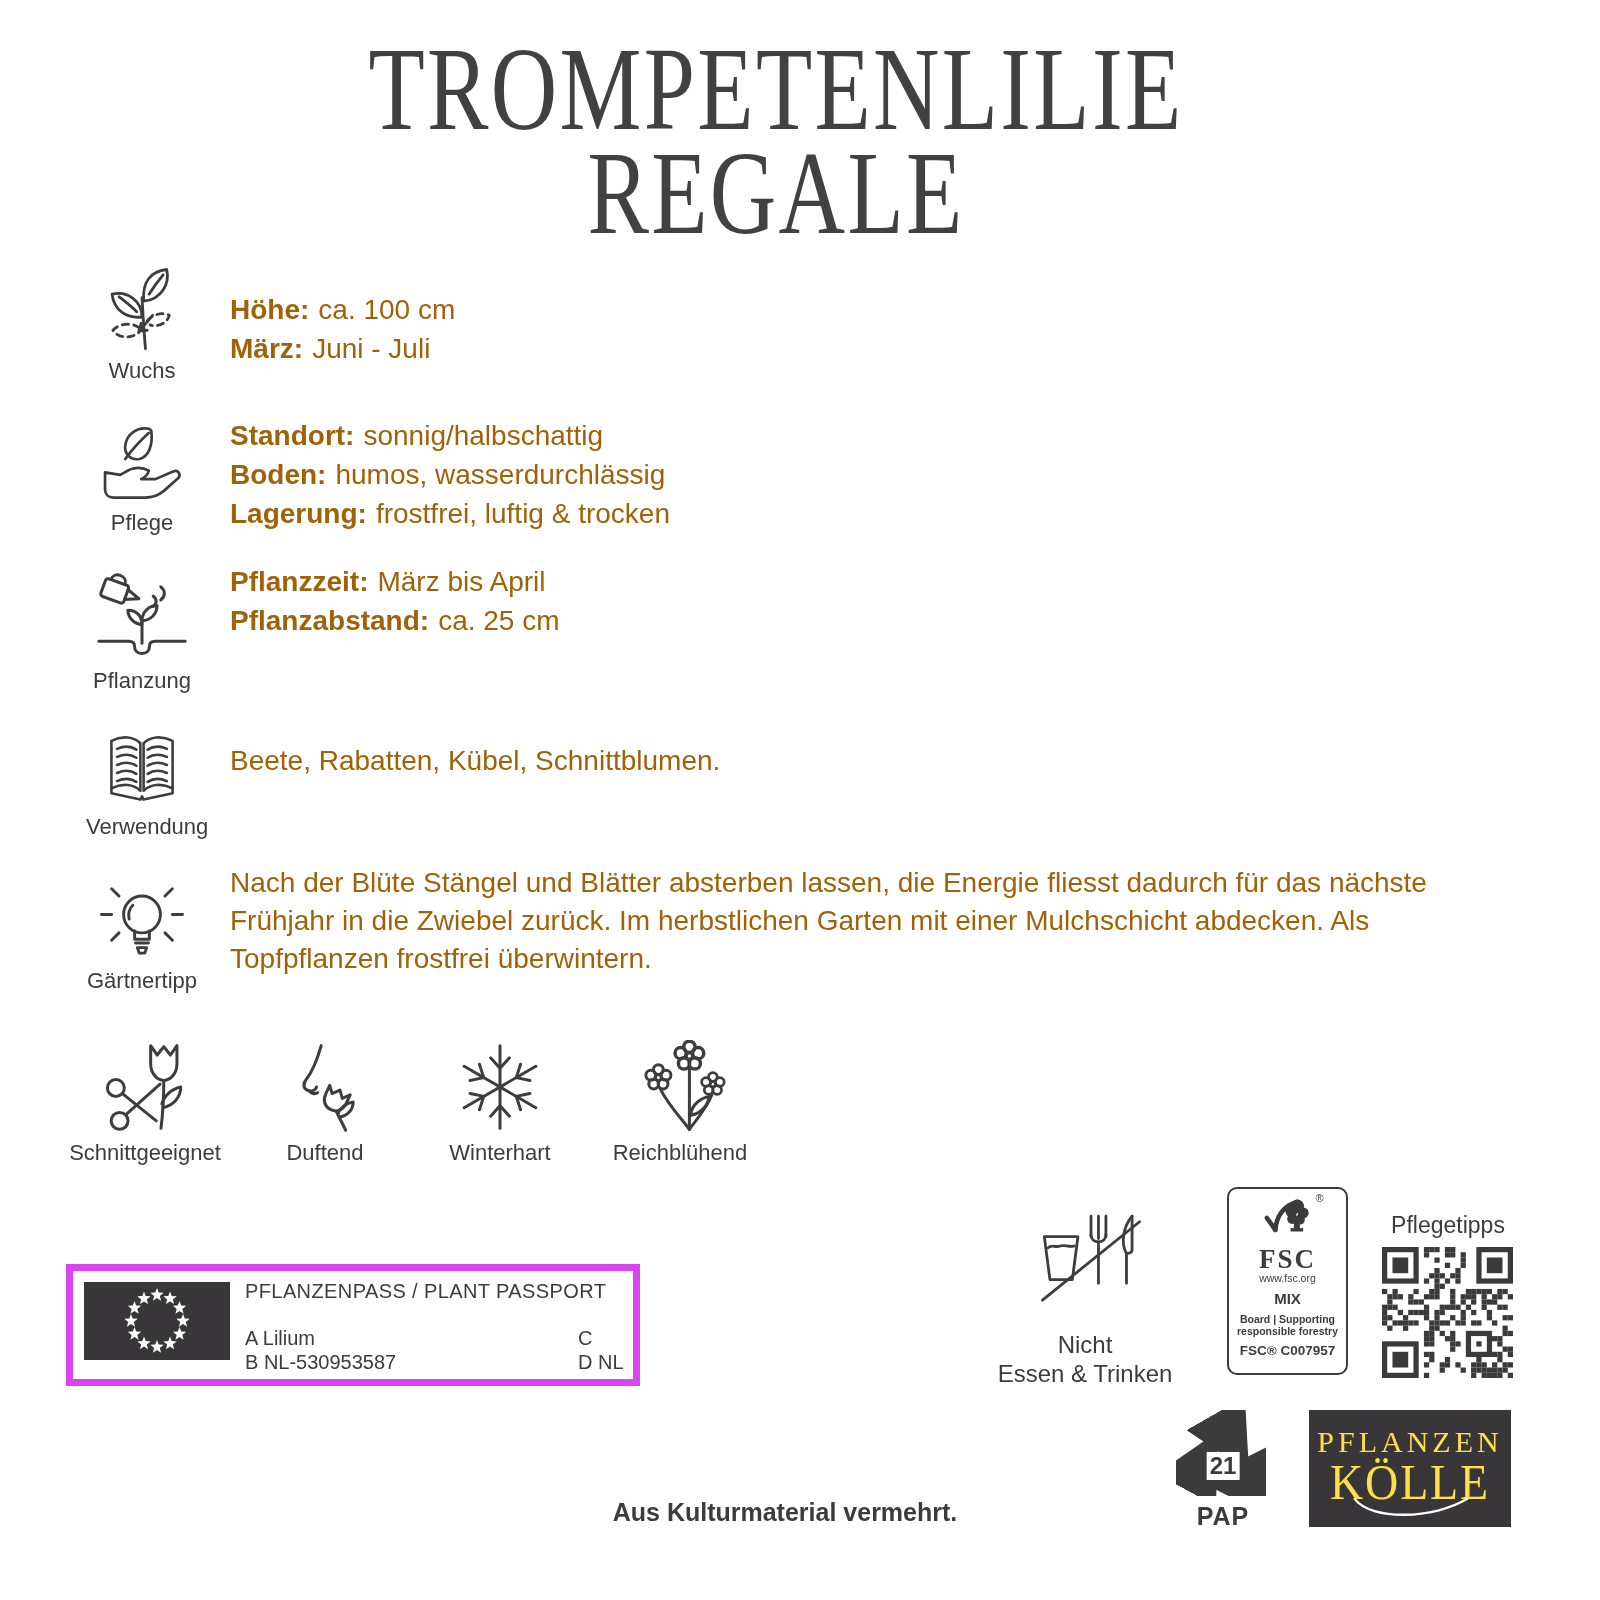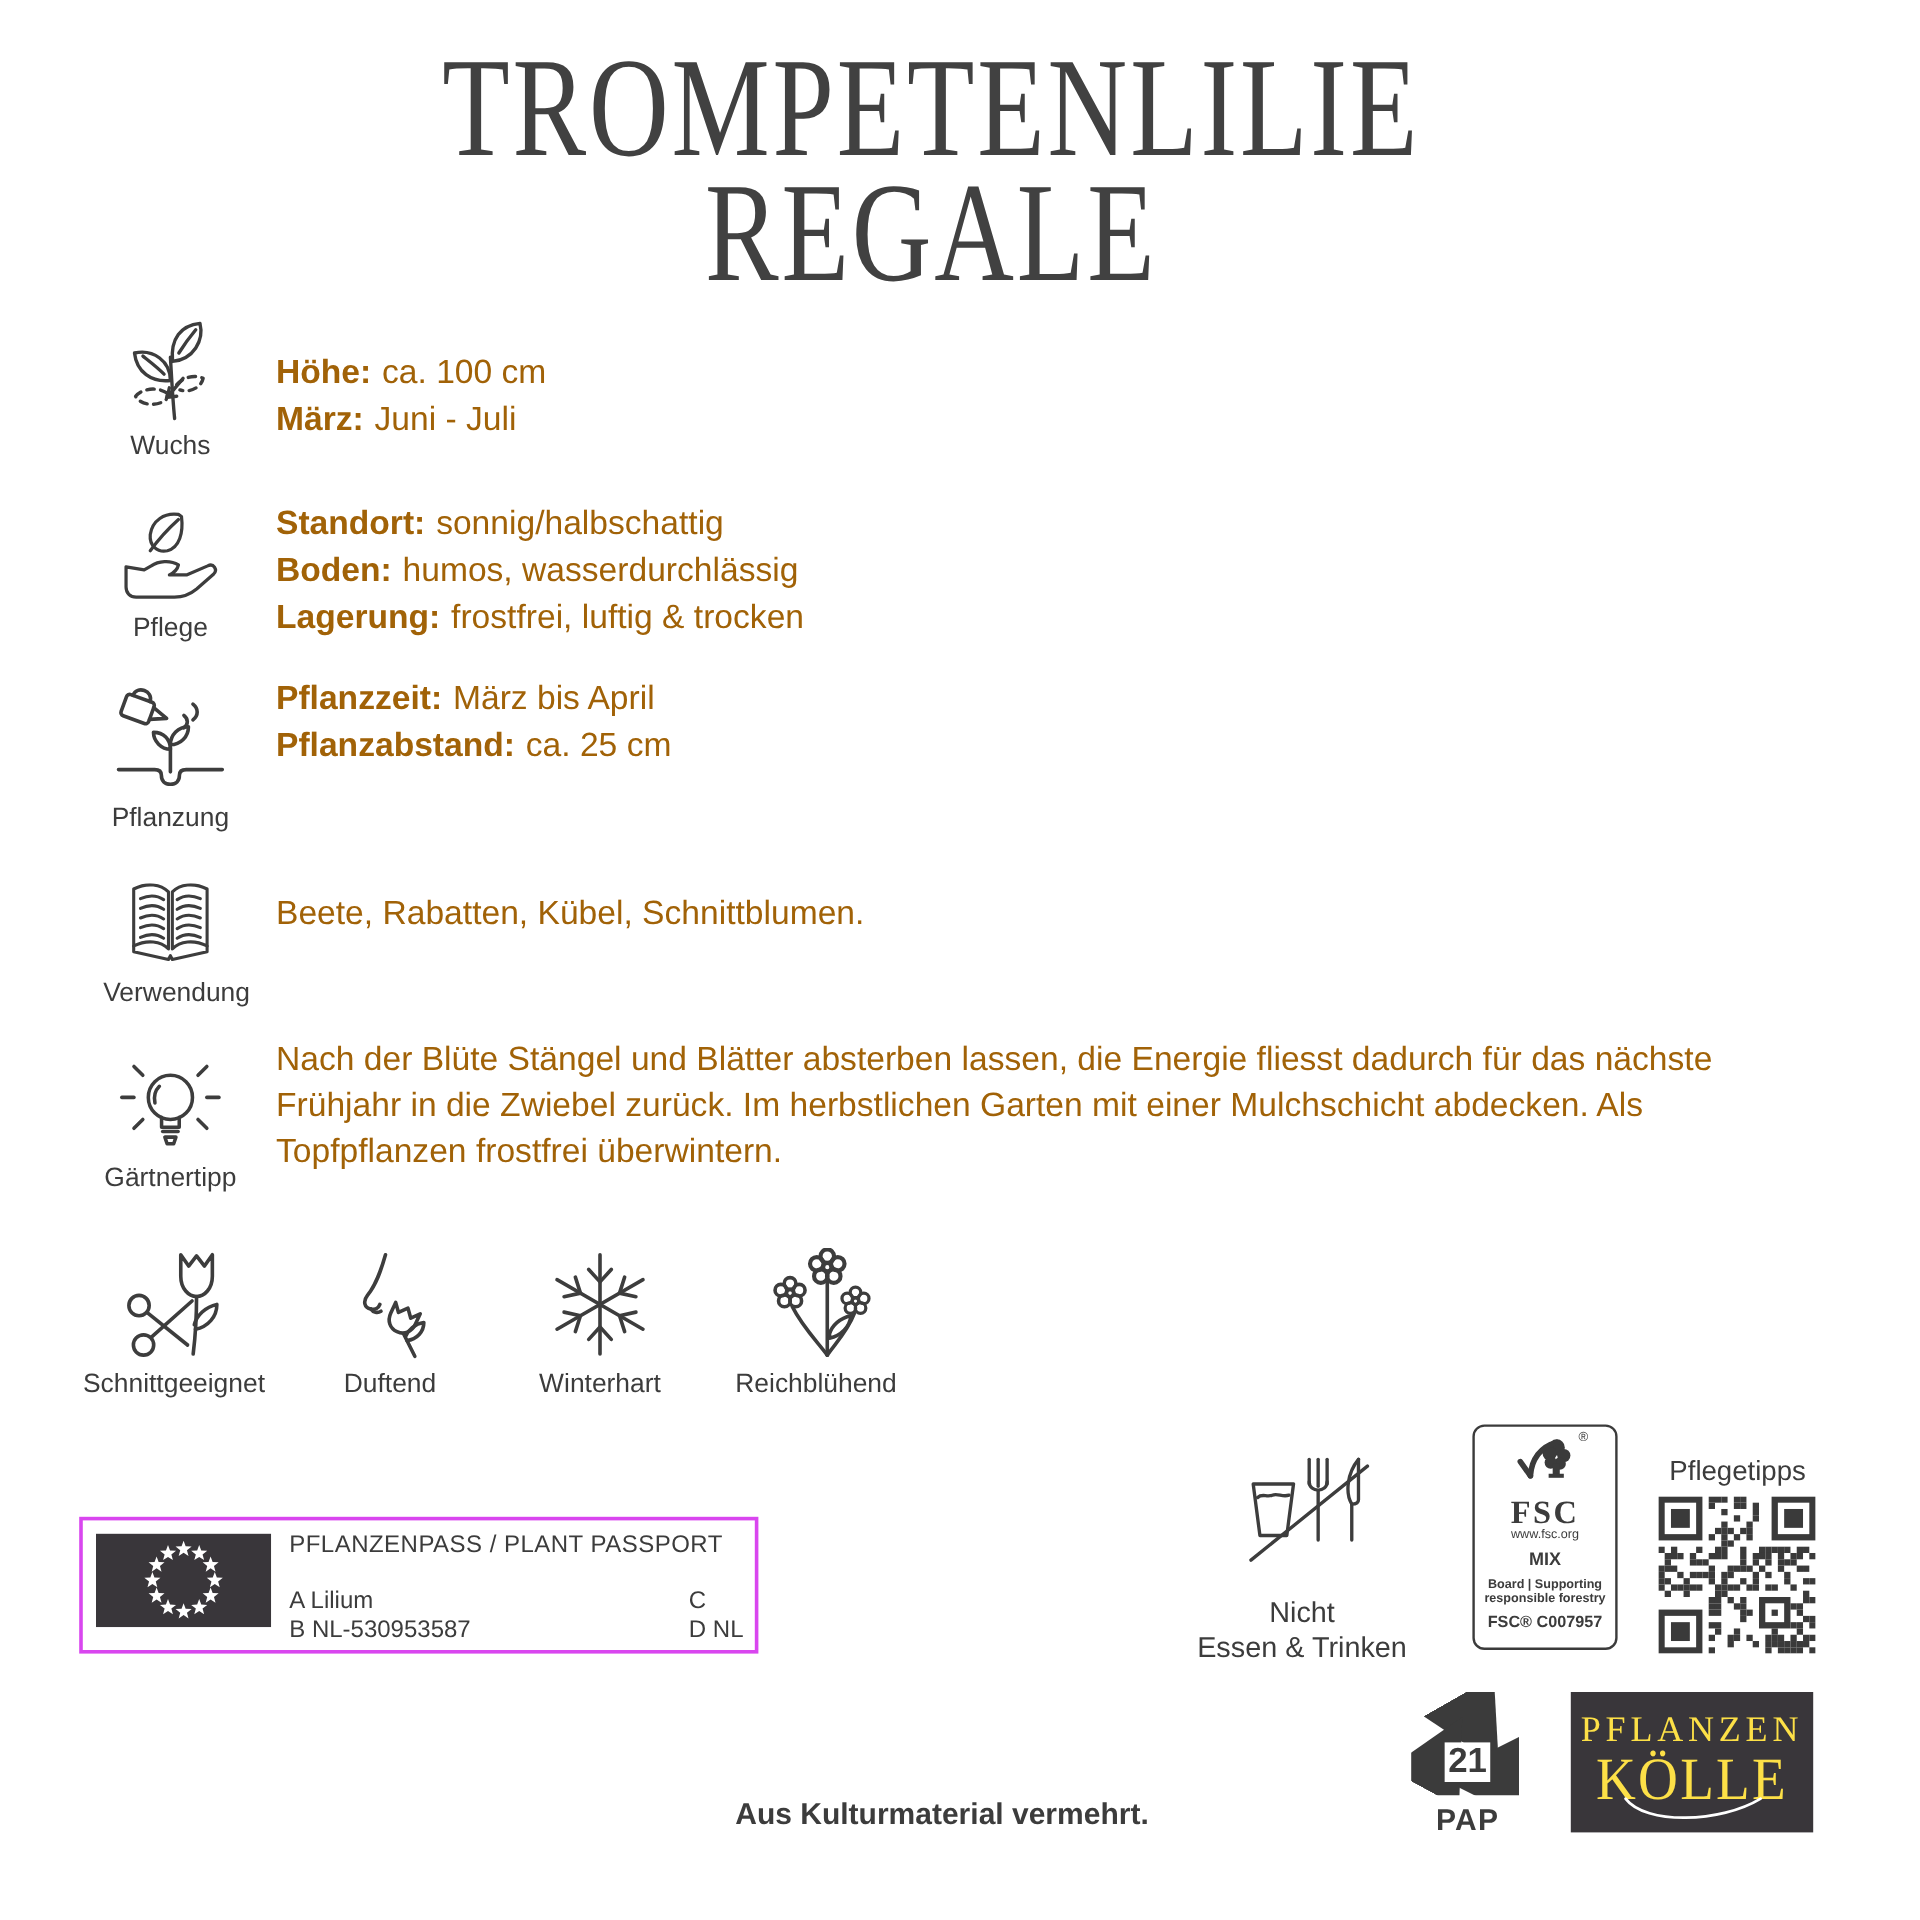--- a/index.html
+++ b/index.html
@@ -23,21 +23,21 @@
   .ic{stroke:#3d3d3d;stroke-width:3.2;fill:none;stroke-linecap:round;stroke-linejoin:round;}
   .ic .dash{stroke-dasharray:7 6;}
 
   
   .feature{position:absolute;top:1040px;width:180px;text-align:center;}
   .feature svg{display:block;margin:0 auto;}
   .f-label{font-size:22px;margin-top:6px;}
 
   
   .passport{position:absolute;left:66px;top:1264px;width:560px;height:108px;
-            border:3px solid #d946ef;background:#fff;}
+            border:7px solid #d946ef;background:#fff;}
   .eu-flag{position:absolute;left:11px;top:11px;}
   .pp-title{position:absolute;left:172px;top:9px;font-size:20px;letter-spacing:0.4px;}
   .pp-ab{position:absolute;left:172px;top:55px;font-size:20px;line-height:24px;}
   .pp-cd{position:absolute;left:505px;top:55px;font-size:20px;line-height:24px;}
 
   
   .address{position:absolute;left:66px;top:1402px;font-size:21px;line-height:25px;}
   .address .site{font-weight:bold;}
 
   
@@ -61,21 +61,21 @@
   .fsc-desc{font-size:10.5px;font-weight:bold;line-height:12px;margin-top:6px;}
   .fsc-lic{font-size:13.5px;font-weight:bold;margin-top:6px;}
 
   
   .care-label{position:absolute;left:1367px;top:1212px;width:162px;text-align:center;font-size:23px;}
   .qr{position:absolute;left:1382px;top:1247px;}
 
   
   .recycle{position:absolute;left:1176px;top:1410px;width:94px;text-align:center;}
   .r21{position:absolute;left:50%;top:42px;transform:translateX(-50%);
-       background:#fff;padding:0 3px;font-size:29px;font-weight:bold;color:#3b3b3b;}
+       background:#fff;padding:0 3px;font-size:24px;font-weight:bold;color:#3b3b3b;}
   .rpap{font-size:25px;font-weight:bold;letter-spacing:1px;margin-top:2px;}
 
   
   .brand{position:absolute;left:1309px;top:1410px;width:202px;height:117px;background:#39363a;
          color:#fde047;text-align:center;font-family:Liberation Serif, serif;overflow:hidden;}
   .brand-l1{margin-top:16px;font-size:30px;letter-spacing:4px;line-height:32px;}
   .brand-l2{font-size:50px;letter-spacing:2px;line-height:48px;transform:scaleX(0.92);transform-origin:50% 50%;}
   .swash{position:absolute;left:50%;bottom:6px;transform:translateX(-50%);}
 </style>
 </head>

